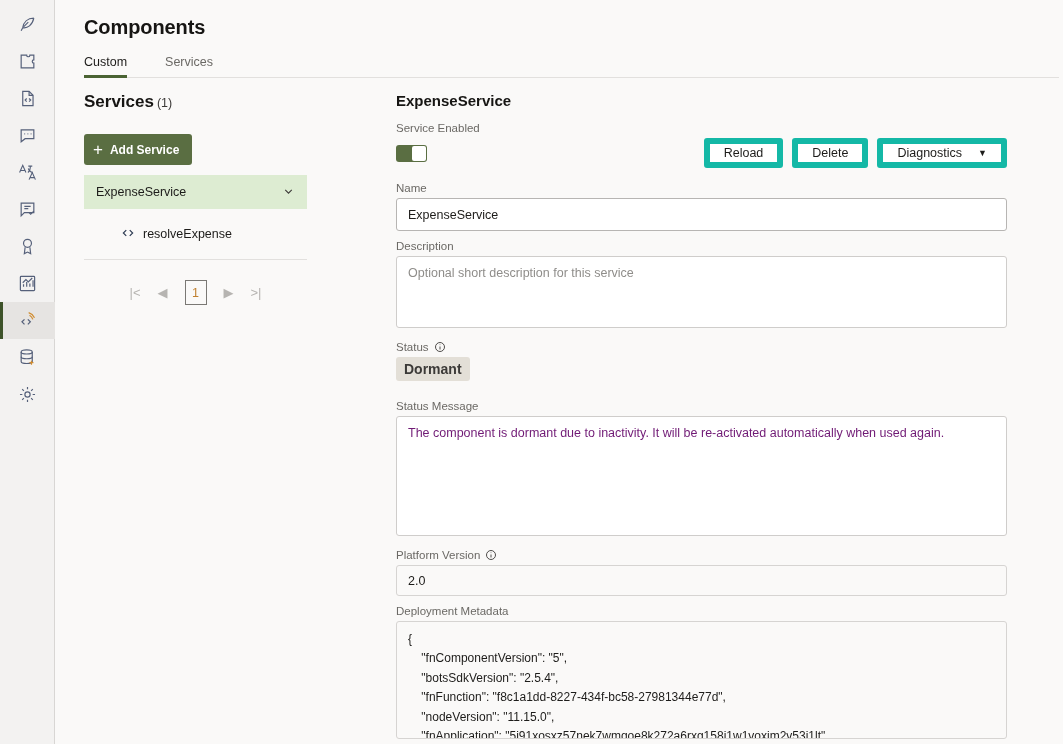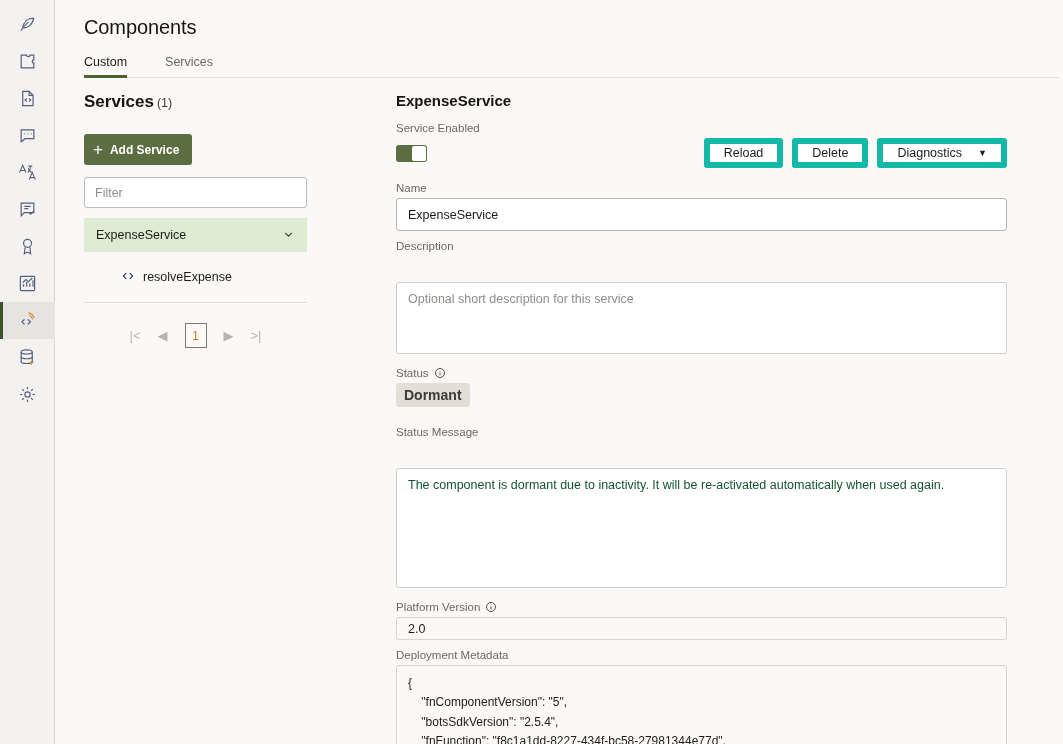--- a/index.html
+++ b/index.html
@@ -32,21 +32,21 @@
     width: 3px; height: 100%; background: #3d5229;
   }
   .rail-item svg { display: block; }
 
   
   .main {
     flex: 1; height: 744px; background: #faf9f8;
     padding: 0 0 0 0; position: relative; overflow: hidden;
   }
   .page-title {
-    font-size: 20px; font-weight: normal; color: #161513;
+    font-size: 20px; font-weight: bold; color: #161513;
     padding: 16px 0 0 29px; letter-spacing: -0.1px;
   }
 
   
   .tabs {
     margin: 16px 0 0 29px; display: flex; gap: 16px;
     border-bottom: 1px solid #e2e0de; width: 975px;
   }
   .tab {
     font-size: 12.5px; color: #6b6965; padding: 0 9px 8px 0;
@@ -140,32 +140,32 @@
     font-family: "Liberation Sans", sans-serif;
   }
   .btn .caret { font-size: 9px; color: #1d1c1a; }
   .txt-input {
     width: 100%; height: 33px; border: 1px solid #b7b5b3; border-radius: 3px;
     background: #fff; padding: 0 11px; font-size: 12.5px; color: #1d1c1a;
     font-family: "Liberation Sans", sans-serif;
   }
   .txt-area {
     width: 100%; border: 1px solid #cfcdcb; border-radius: 3px;
-    background: #fff; padding: 9px 11px; font-size: 12.5px; color: #14532d;
-    font-family: "Liberation Sans", sans-serif; resize: none; margin-top: 26px;
+    background: #fff; padding: 9px 11px; font-size: 12.5px; color: #701a75;
+    font-family: "Liberation Sans", sans-serif; resize: none;
   }
   .txt-area::placeholder { color: #8f8d8a; }
   .field { margin-bottom: 9px; }
   .badge {
     display: inline-block; background: #e3dfd7; color: #3c3a38;
     font-size: 14px; font-weight: bold; border-radius: 3px;
     padding: 4px 8px; margin-bottom: 10px;
   }
   .flat-input {
-    width: 100%; height: 23px; border: 1px solid #d6d4d2; border-radius: 3px;
+    width: 100%; height: 31px; border: 1px solid #d6d4d2; border-radius: 3px;
     background: #faf9f8; padding: 0 11px; font-size: 12.5px; color: #1d1c1a;
     font-family: "Liberation Sans", sans-serif;
   }
   .json-box {
     width: 100%; border: 1px solid #d6d4d2; border-radius: 3px;
     background: #faf9f8; padding: 8px 11px; font-size: 12px; color: #1d1c1a;
     font-family: "Liberation Sans", sans-serif; line-height: 1.62;
     white-space: pre; overflow: hidden; height: 118px;
   }
 </style>
@@ -299,21 +299,20 @@
 
         <div class="services-head">
           <span>Services</span><span class="count">(1)</span>
         </div>
 
         <button class="add-btn">
           <span class="plus">+</span>
           <span>Add Service</span>
         </button>
 
-        <input class="filter" type="text" placeholder="Filter" style="">
 
         <div class="svc-list">
           <div class="svc-row">
             <span>ExpenseService</span>
             <span class="chev">
               <svg width="13" height="13" viewBox="0 0 24 24" fill="none" stroke="currentColor" stroke-width="2">
                 <path d="M6 9l6 6 6-6"></path>
               </svg>
             </span>
           </div>

